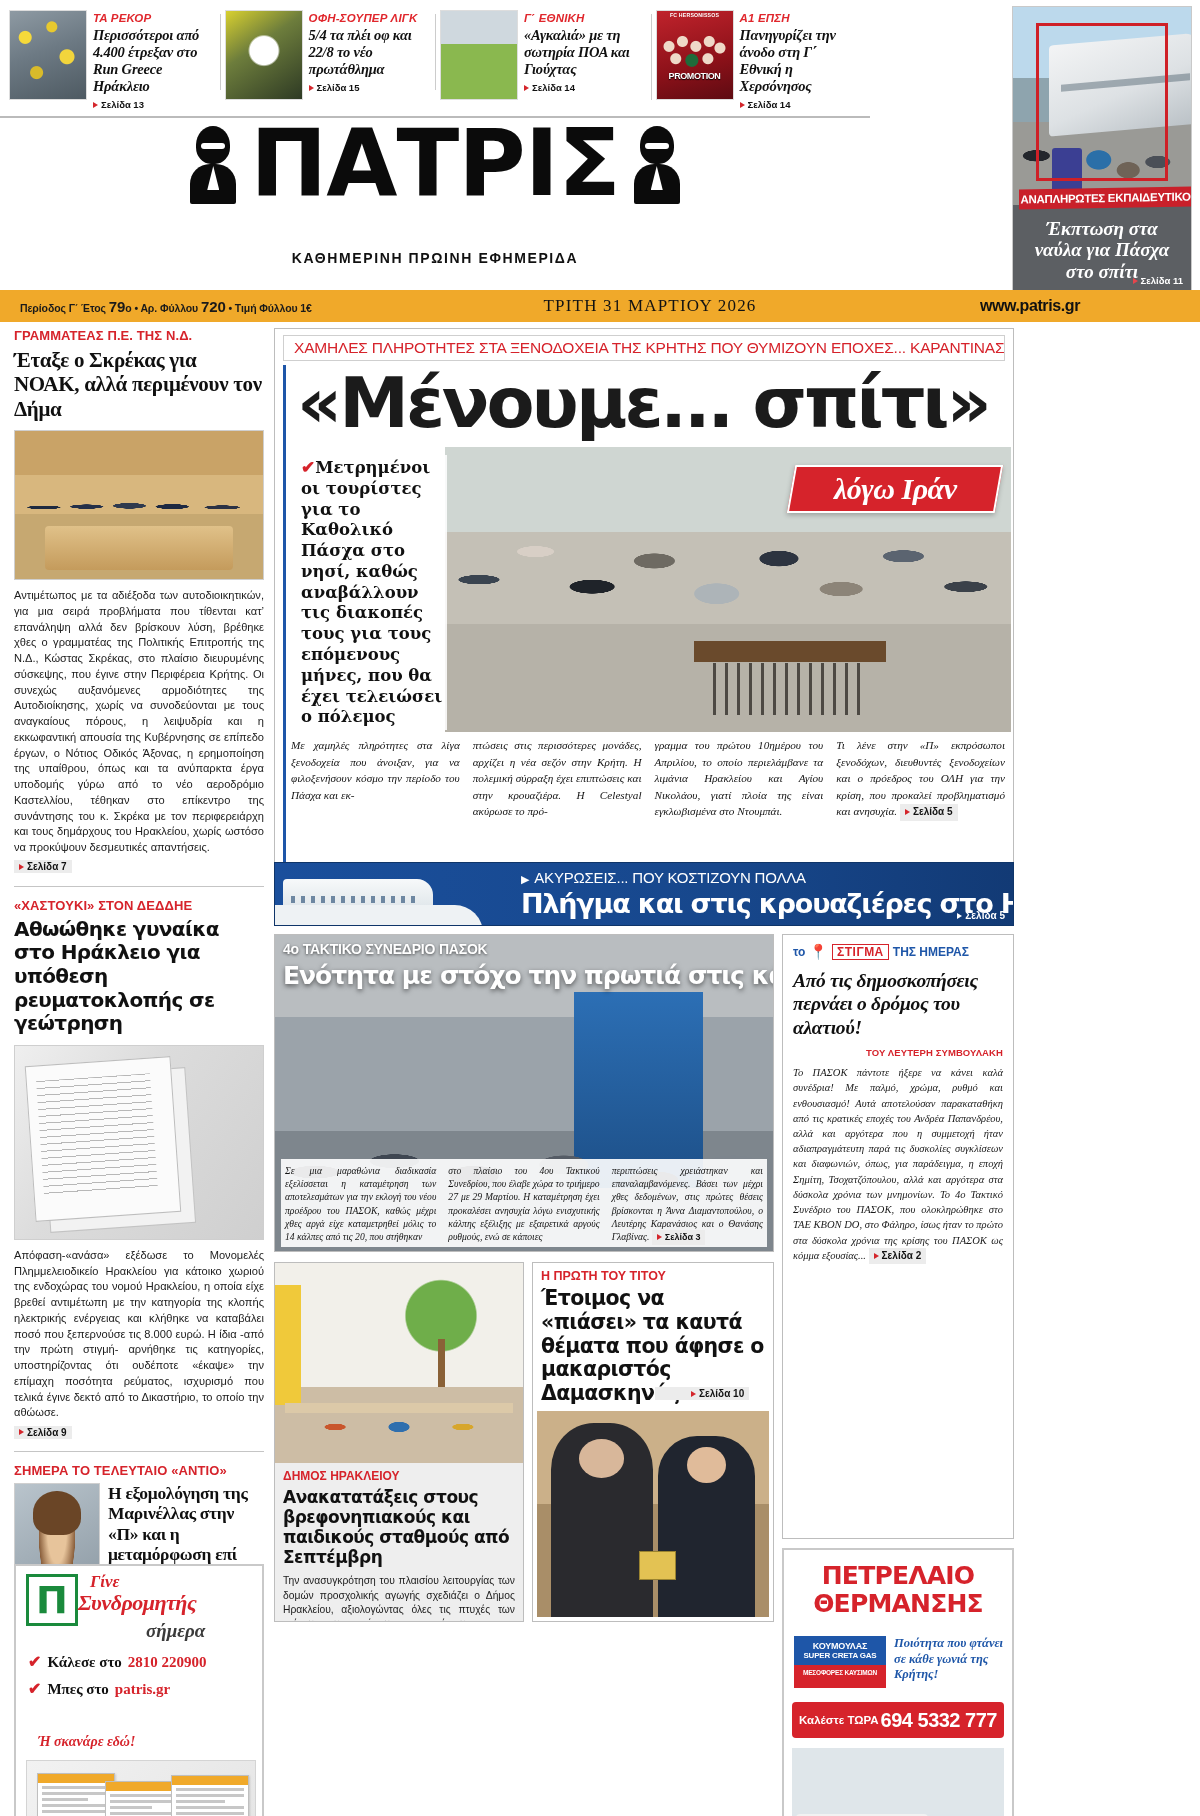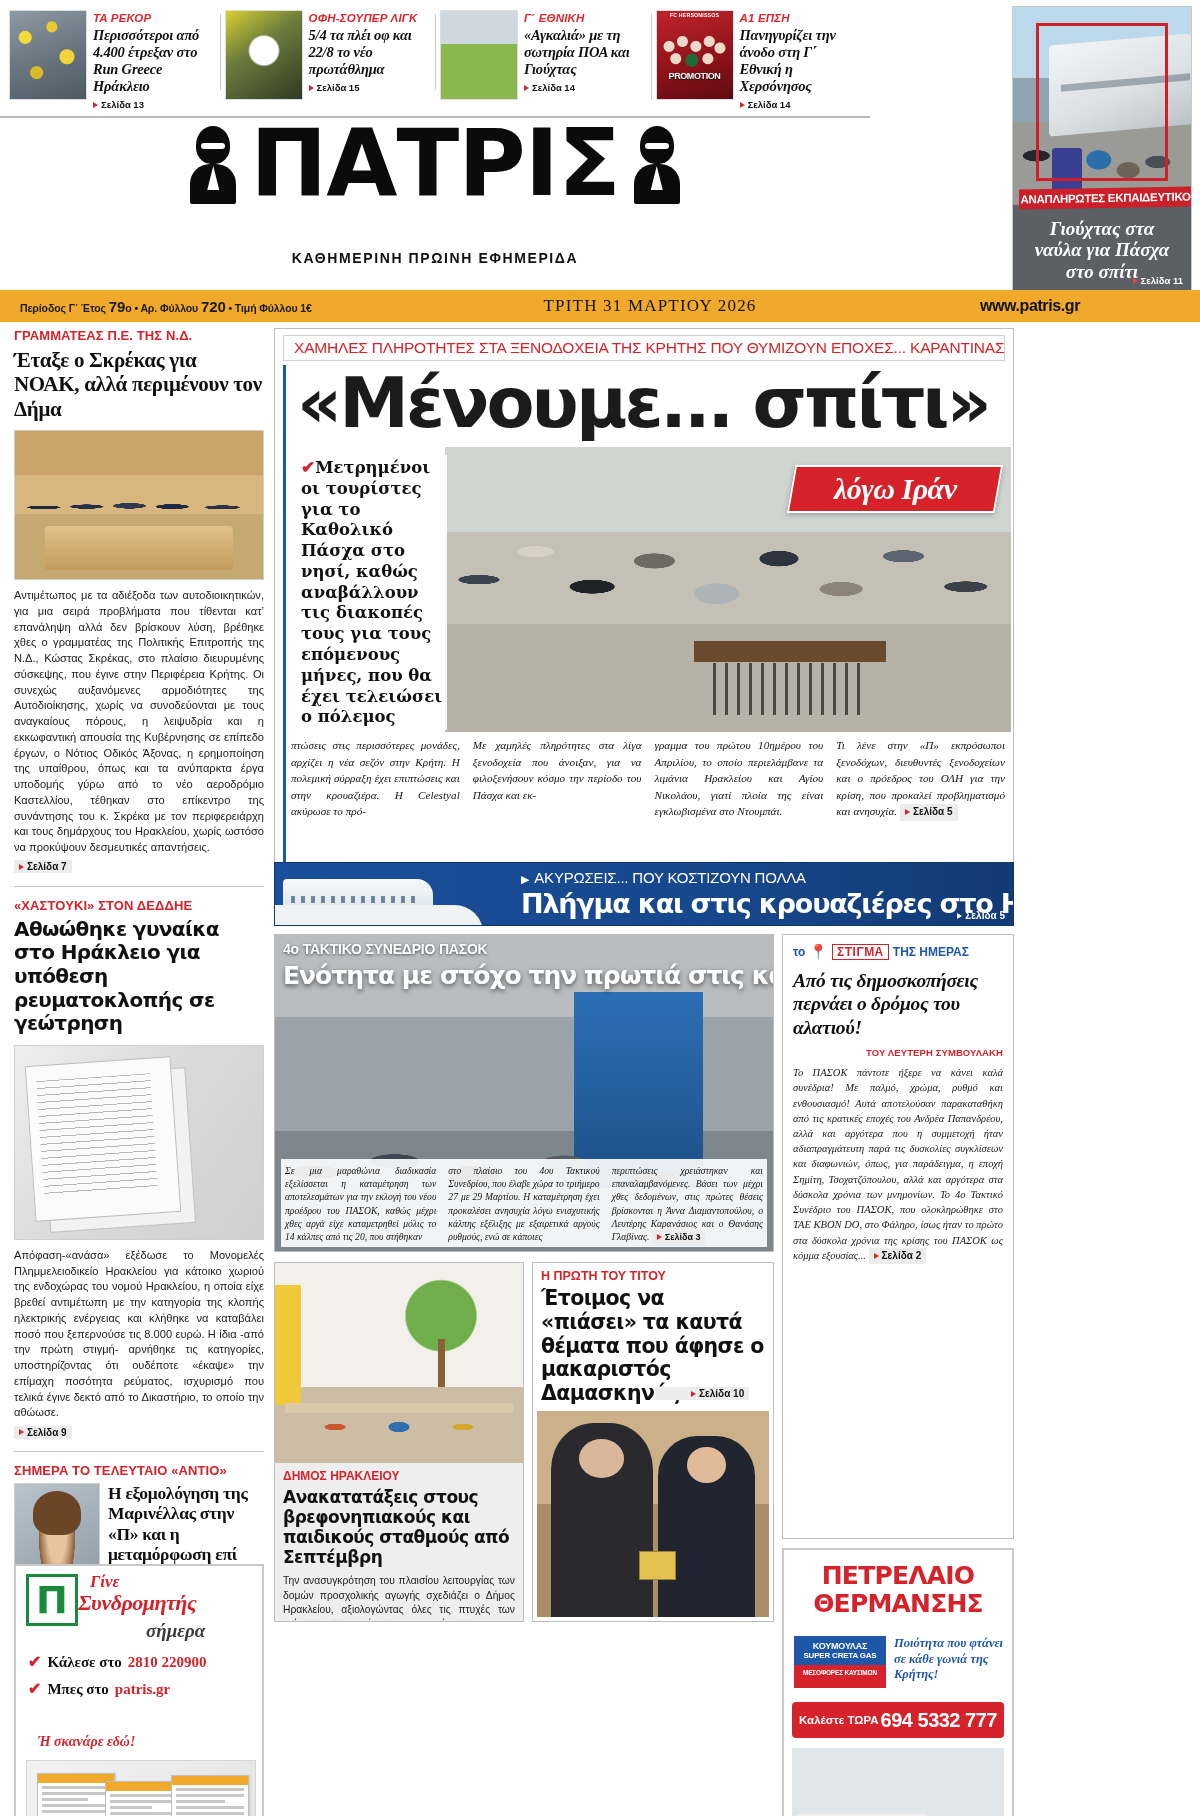--- a/index.html
+++ b/index.html
@@ -686,21 +686,21 @@
 
   <div class="ad-ferry">
     <div class="ferry-photo">
       <div class="ferry-hull"></div>
       <div class="ferry-people"></div>
       <div class="ferry-case"></div>
       <div class="ferry-frame"></div>
     </div>
     <div class="ad-ferry-kicker">ΑΝΑΠΛΗΡΩΤΕΣ ΕΚΠΑΙΔΕΥΤΙΚΟΙ</div>
     <div class="ad-ferry-text">
-      <div class="l">Γιούχτας στα</div>
+      <div class="l">Έκπτωση στα</div>
       <div class="l">ναύλα για Πάσχα</div>
       <div class="l">στο σπίτι</div>
       <div class="ad-ferry-page">
         <span class="pg-tri"></span>
         <span>Σελίδα 11</span>
       </div>
     </div>
   </div>
 
   <div class="masthead">
@@ -829,23 +829,23 @@
 
       <div class="logo-iran">
         <span>λόγω Ιράν</span>
       </div>
 
       <div class="main-lead">
         <span class="chk">✔</span><span>Μετρημένοι οι τουρίστες για το Καθολικό Πάσχα στο νησί, καθώς αναβάλλουν τις διακοπές τους για τους επόμενους μήνες, που θα έχει τελειώσει ο πόλεμος</span>
       </div>
 
       <div class="main-cols">
+        <div class="c">Με χαμηλές πληρότητες στα λίγα ξενοδοχεία που άνοιξαν, για να φιλοξενήσουν κόσμο την περίοδο του Πάσχα και εκ-</div>
         <div class="c">πτώσεις στις περισσότερες μονάδες, αρχίζει η νέα σεζόν στην Κρήτη. Η πολεμική σύρραξη έχει επιπτώσεις και στην κρουαζιέρα.
 Η Celestyal ακύρωσε το πρό-</div>
-        <div class="c">Με χαμηλές πληρότητες στα λίγα ξενοδοχεία που άνοιξαν, για να φιλοξενήσουν κόσμο την περίοδο του Πάσχα και εκ-</div>
         <div class="c">γραμμα του πρώτου 10ημέρου του Απριλίου, το οποίο περιελάμβανε τα λιμάνια Ηρακλείου και Αγίου Νικολάου, γιατί πλοία της είναι εγκλωβισμένα στο Ντουμπάι.</div>
         <div class="c">
           <span>Τι λένε στην «Π» εκπρόσωποι ξενοδόχων, διευθυντές ξενοδοχείων και ο πρόεδρος του ΟΛΗ για την κρίση, που προκαλεί προβληματισμό και ανησυχία.</span>
           <span class="pagelink">
             <span class="pg-tri"></span>
             <span>Σελίδα 5</span>
           </span>
         </div>
       </div>
     </div>

